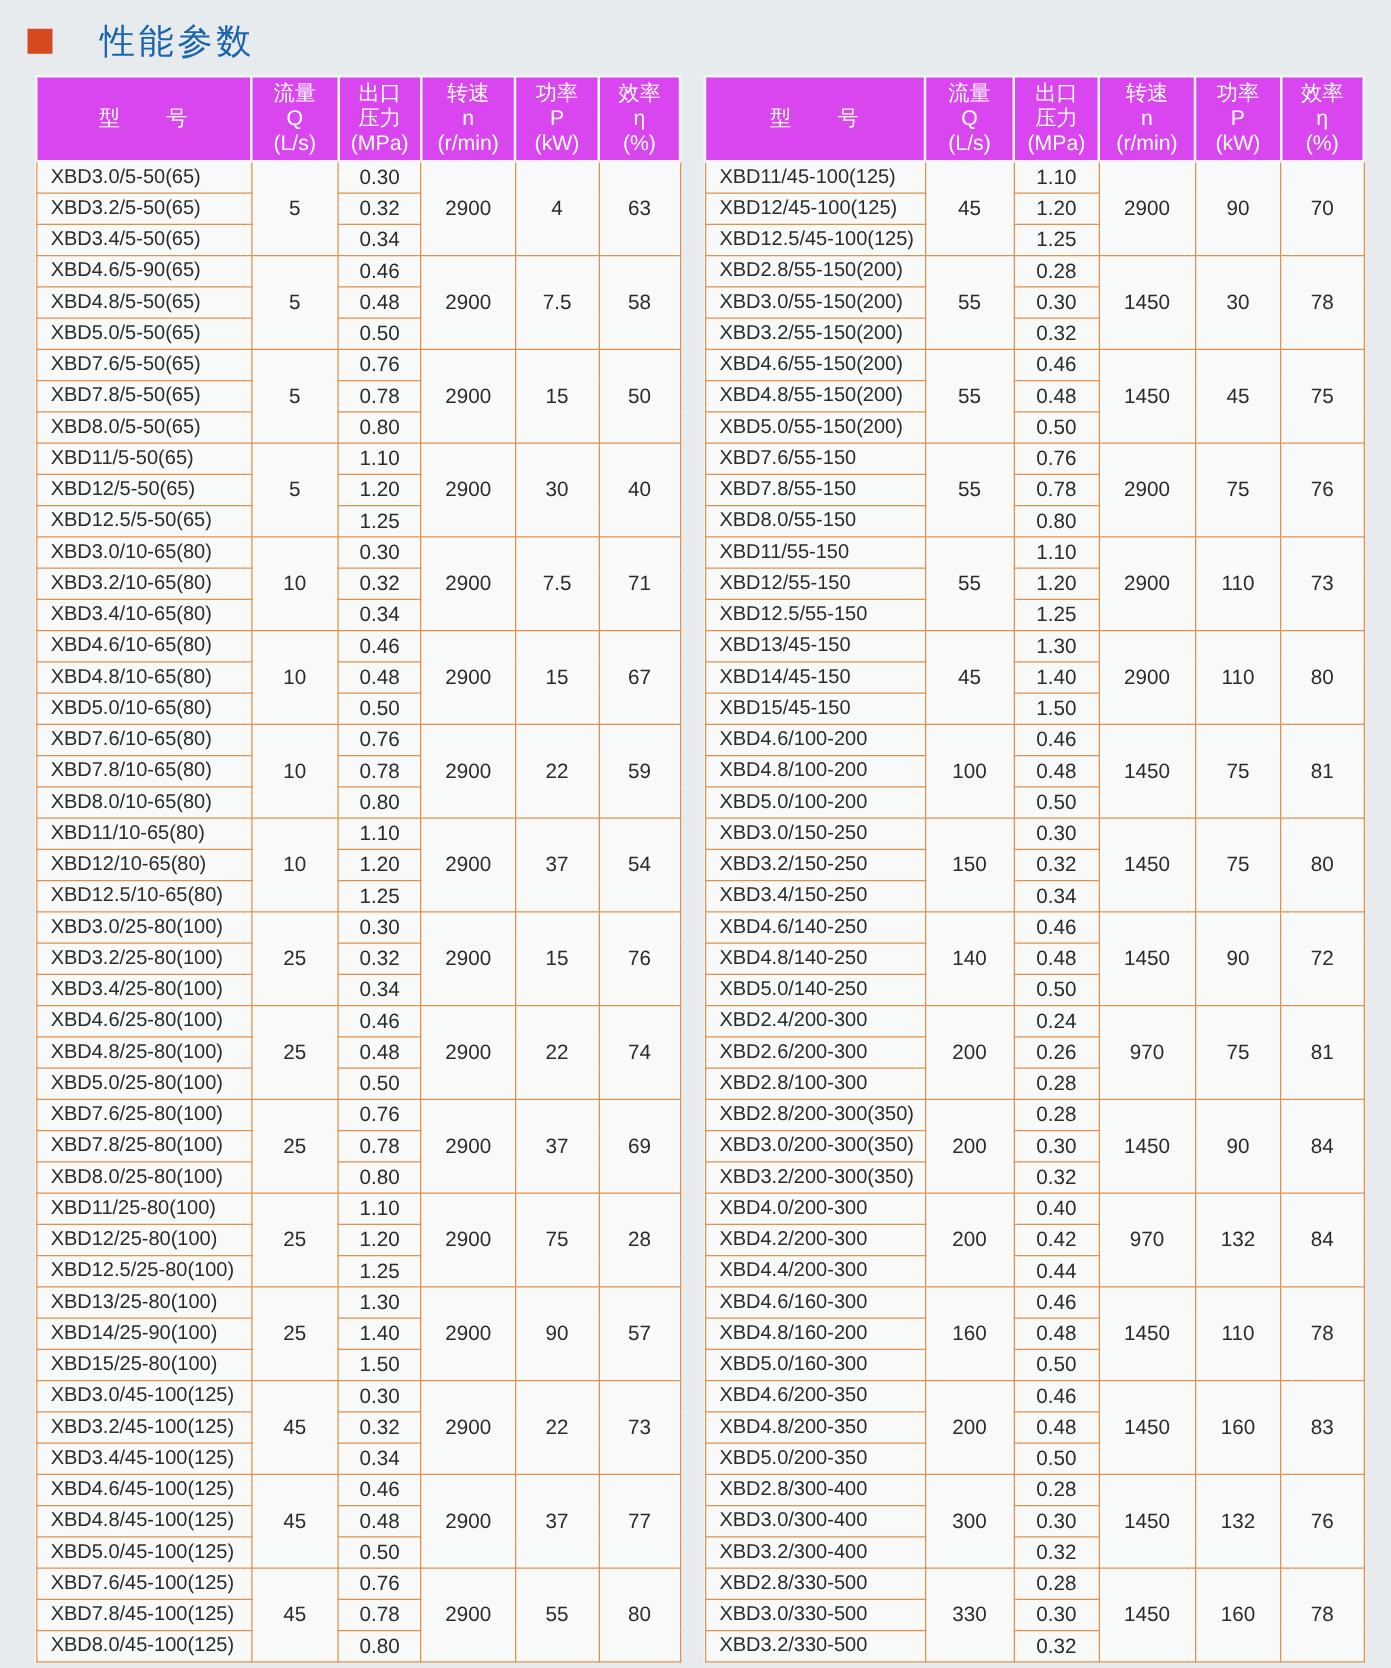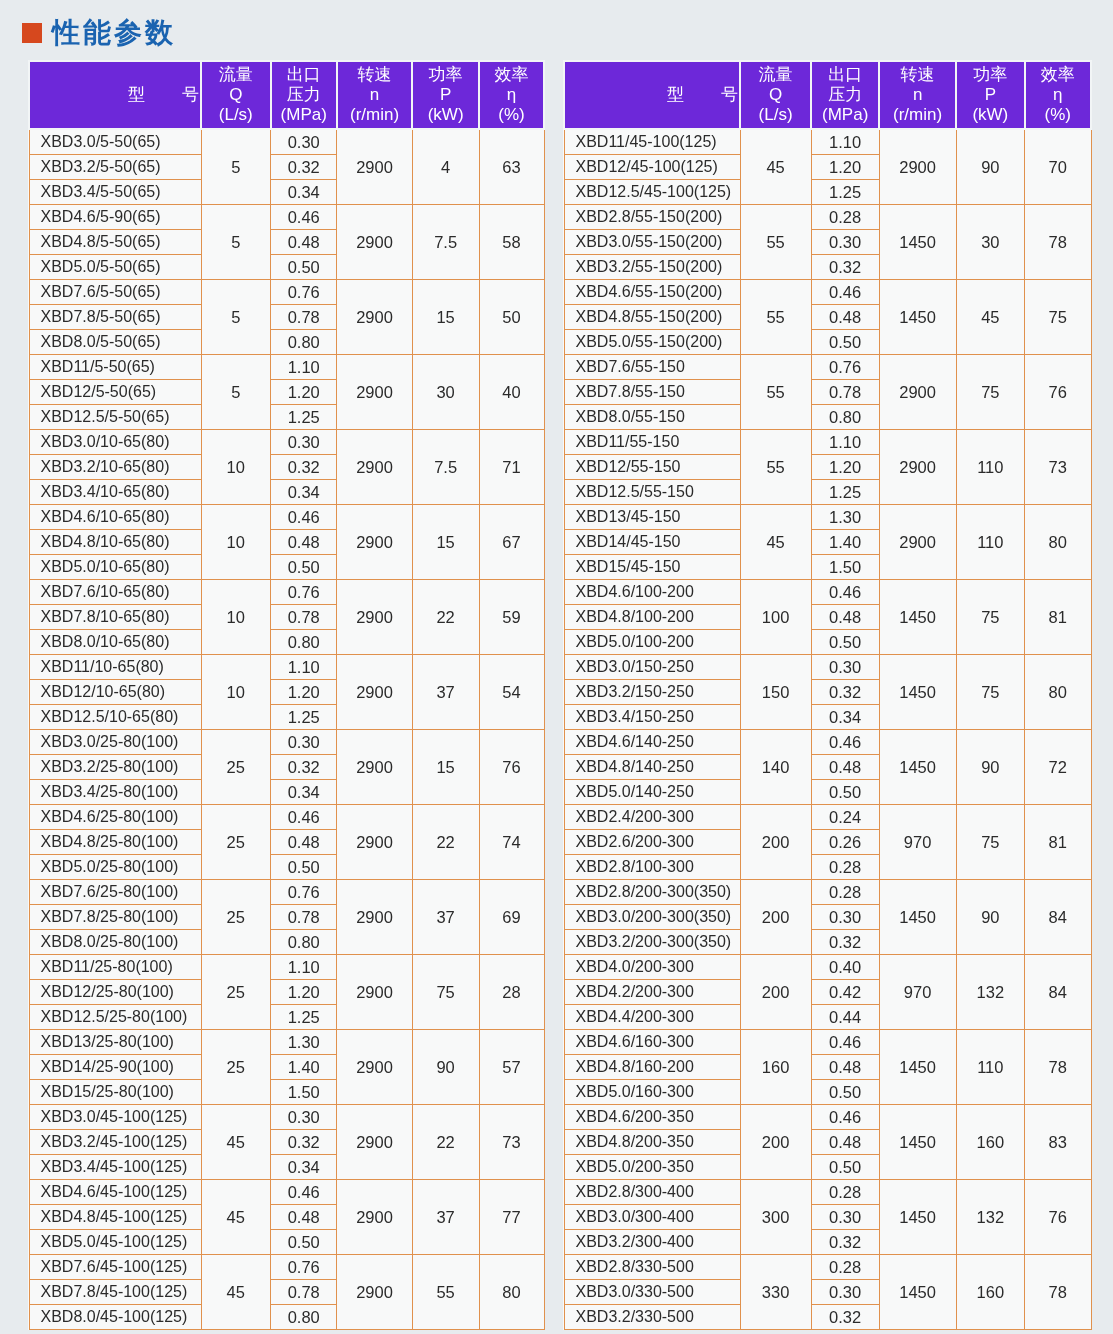--- a/index.html
+++ b/index.html
@@ -14,22 +14,22 @@
   
   .title-row{
     display:flex;align-items:center;
     padding:12px 0 0 22px;height:42px;
   }
   .title-square{
     width:20px;height:20px;background:#d6481e;
     display:inline-block;margin-right:10px;flex:0 0 auto;
   }
   .page-title{
-    font-size:28px;font-weight:bold;color:#1a63b0;
-    letter-spacing:3px;line-height:1;
+    font-size:28px;font-weight:normal;color:#1a63b0;
+    letter-spacing:3px;line-height:1;margin-left:28px;
   }
   
   .tables-wrap{
     display:flex;align-items:flex-start;
     padding-left:28px;margin-top:6px;gap:18px;
   }
   table.spec{
     border-collapse:collapse;
     table-layout:fixed;
     background:#f8f9f9;
@@ -37,27 +37,27 @@
   }
   table.spec.left-tbl{width:517px;}
   table.spec.right-tbl{width:529px;}
   col.col-model{width:33.4%;}
   col.col-flow{width:13.5%;}
   col.col-pressure{width:12.9%;}
   col.col-speed{width:14.6%;}
   col.col-power{width:13.0%;}
   col.col-efficiency{width:12.6%;}
   table.spec th{
-    background:#6d28d9;color:#ffffff;
+    background:#d946ef;color:#ffffff;
     font-weight:normal;font-size:17px;line-height:1.17;
     height:66px;vertical-align:middle;text-align:center;
     border:2px solid #f2f5f6;
     padding:0;
   }
-  table.spec th.col-model{letter-spacing:1px;text-align:right;}
+  table.spec th.col-model{letter-spacing:1px;}
   table.spec td{
     border:1px solid #e0914d;
     height:24px;
     font-size:16.5px;
     text-align:center;
     vertical-align:middle;
     padding:0;
     background:#f8f9f9;
     white-space:nowrap;
     overflow:hidden;

